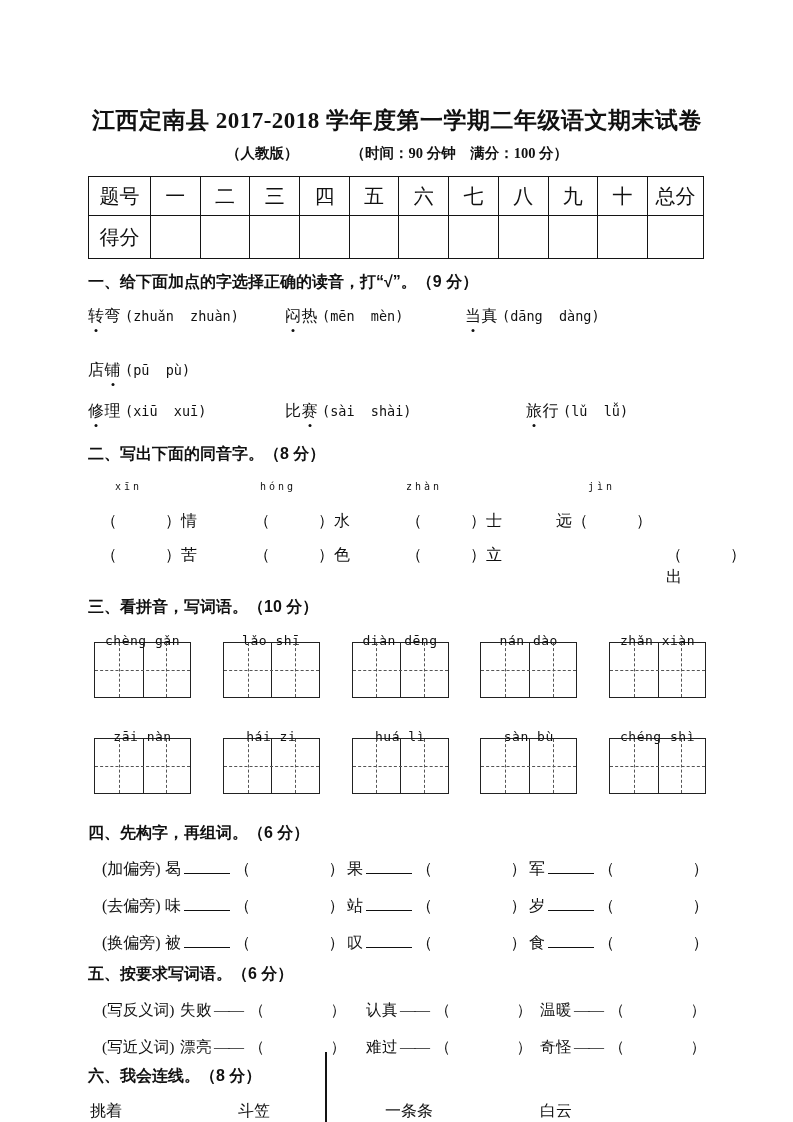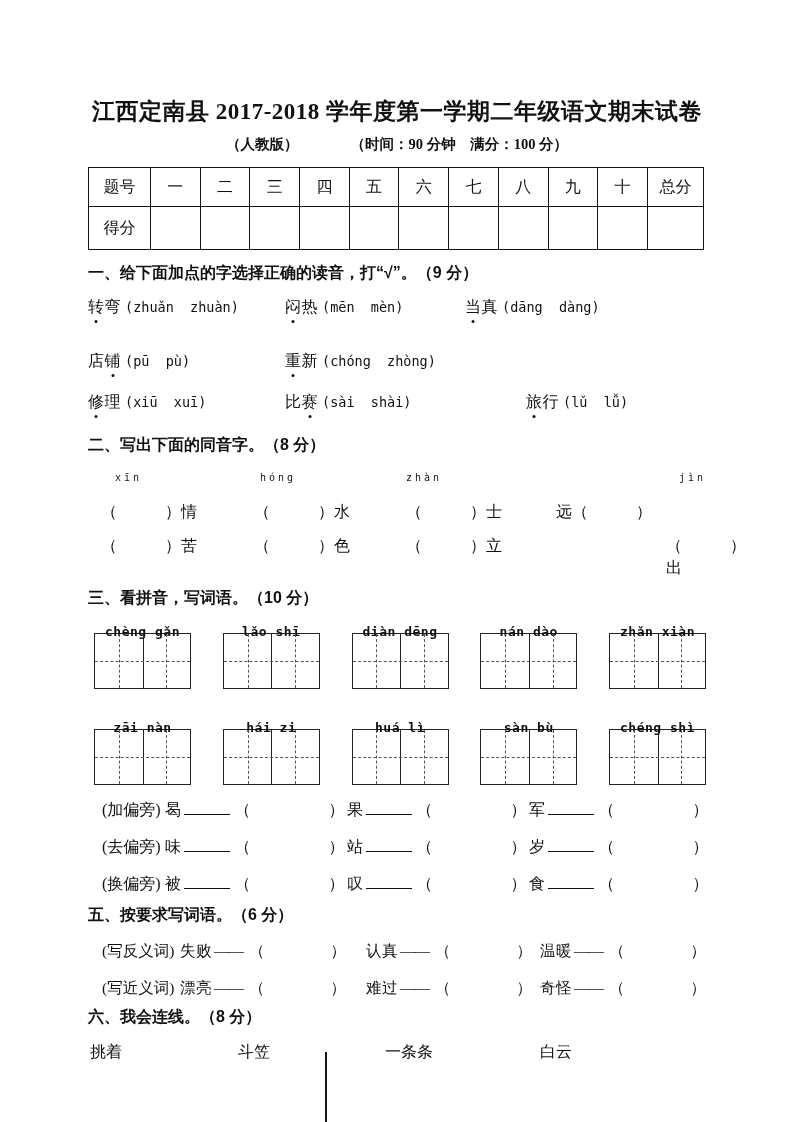--- a/index.html
+++ b/index.html
@@ -1,28 +1,28 @@
 <!DOCTYPE html>
 <html><head>
 <meta charset="utf-8">
 <style>
   html,body{margin:0;padding:0;background:#fff;}
   .page{position:relative;width:793px;height:1122px;background:#ffffff;overflow:hidden;
         color:#111;font-family:"Liberation Serif","DejaVu Serif",serif;}
-  .content{position:absolute;left:88px;top:4px;width:618px;}
+  .content{position:absolute;left:88px;top:13px;width:618px;}
 
   
   .title{margin-top:92px;text-align:center;font-size:23px;font-weight:bold;
          white-space:nowrap;letter-spacing:.5px;}
   .subtitle{margin-top:8px;display:flex;justify-content:center;gap:52px;
             font-size:14.5px;font-weight:bold;}
 
   
   table.score{margin-top:13px;border-collapse:collapse;width:616px;table-layout:fixed;}
-  table.score td{border:1.6px solid #141414;text-align:center;font-size:16px;padding:0;}
+  table.score td{border:1.6px solid #141414;text-align:center;font-size:20px;padding:0;}
   table.score col.c-first{width:62px;}
   table.score col.c-last{width:56px;}
   table.score tr.hdr td{height:38px;}
   table.score tr.bdy td{height:42px;}
 
   
   .qhead{font-family:"Liberation Sans","DejaVu Sans",sans-serif;font-weight:bold;
          font-size:16px;line-height:22px;}
   .mt-q1{margin-top:12px;} .mt-q2{margin-top:20px;} .mt-q3{margin-top:8px;}
   .mt-q4{margin-top:28px;} .mt-q5{margin-top:8px;} .mt-q6{margin-top:6px;}
@@ -37,26 +37,26 @@
   .dotc{position:relative;display:inline-block;}
   .dotc::after{content:"";position:absolute;left:50%;bottom:-4px;transform:translateX(-50%);
                width:3px;height:3px;border-radius:50%;background:#111;}
 
   
   .q2grid{display:grid;grid-template-columns:166px 152px 150px auto;font-size:16px;line-height:22px;}
   .q2grid.pyrow{margin-top:11px;}
   .q2grid.row{margin-top:12px;}
   .q2py{font-family:"DejaVu Sans Mono","Liberation Mono",monospace;font-size:10px;letter-spacing:3px;}
   .pl13{padding-left:13px;} .pl27{padding-left:27px;} .pl6{padding-left:6px;}
-  .pl32{padding-left:32px;text-align:right;} .pl110{padding-left:110px;}
+  .pl32{padding-left:32px;} .pl110{padding-left:110px;}
 
   
   .q3row{display:flex;justify-content:space-between;width:612px;margin-left:6px;}
   .q3row.r1{margin-top:24px;} .q3row.r2{margin-top:40px;}
-  .pybox{position:relative;width:97px;height:56px;border:1.8px solid #222;box-sizing:border-box;font-weight:bold;}
+  .pybox{position:relative;width:97px;height:56px;border:1.8px solid #222;box-sizing:border-box;}
   .pybox .lbl{position:absolute;top:-10px;left:50%;transform:translateX(-50%);
               white-space:nowrap;font-size:13px;letter-spacing:.5px;}
   .pybox i{position:absolute;display:block;}
   .pybox .vs{left:50%;top:0;bottom:0;border-left:1.6px solid #222;}
   .pybox .hd{top:50%;left:0;right:0;border-top:1.2px dashed #555;}
   .pybox .vd1{left:25%;top:0;bottom:0;border-left:1.2px dashed #555;}
   .pybox .vd2{left:75%;top:0;bottom:0;border-left:1.2px dashed #555;}
 
   
   .q4row{display:grid;grid-template-columns:77px 182px 182px auto;
@@ -148,24 +148,20 @@
       <span class="q1i w3">
         <span class="zh"><span></span><span class="dotc">当</span><span>真</span></span>
         <span class="py">(dāng  dàng)</span>
       </span>
     </div>
     <div class="q1row r2">
       <span class="q1i w1">
         <span class="zh"><span>店</span><span class="dotc">铺</span><span></span></span>
         <span class="py">(pū  pù)</span>
       </span>
-      <span class="q1i w3">
-        <span class="zh"><span></span><span class="dotc">重</span><span>新</span></span>
-        <span class="py">(chóng  zhòng)</span>
-      </span>
     </div>
     <div class="q1row r3">
       <span class="q1i w1">
         <span class="zh"><span></span><span class="dotc">修</span><span>理</span></span>
         <span class="py">(xiū  xuī)</span>
       </span>
       <span class="q1i w3">
         <span class="zh"><span>比</span><span class="dotc">赛</span><span></span></span>
         <span class="py">(sài  shài)</span>
       </span>
@@ -264,20 +260,21 @@
       </div>
       <div class="pybox">
         <span class="lbl py">chéng shì</span>
         <i class="vs"></i>
           <i class="hd"></i>
           <i class="vd1"></i>
           <i class="vd2"></i>
       </div>
     </div>
 
+    <div class="qhead mt-q4">四、先构字，再组词。（6 分）</div>
     <div class="q4row">
       <span class="q4lbl">(加偏旁)</span>
       <span><span class="zh">曷</span><span class="uline"></span><span>（</span><span class="g g80"></span><span>）</span></span>
       <span><span class="zh">果</span><span class="uline"></span><span>（</span><span class="g g80"></span><span>）</span></span>
       <span><span class="zh">军</span><span class="uline"></span><span>（</span><span class="g g80"></span><span>）</span></span>
     </div>
     <div class="q4row">
       <span class="q4lbl">(去偏旁)</span>
       <span><span class="zh">味</span><span class="uline"></span><span>（</span><span class="g g80"></span><span>）</span></span>
       <span><span class="zh">站</span><span class="uline"></span><span>（</span><span class="g g80"></span><span>）</span></span>

